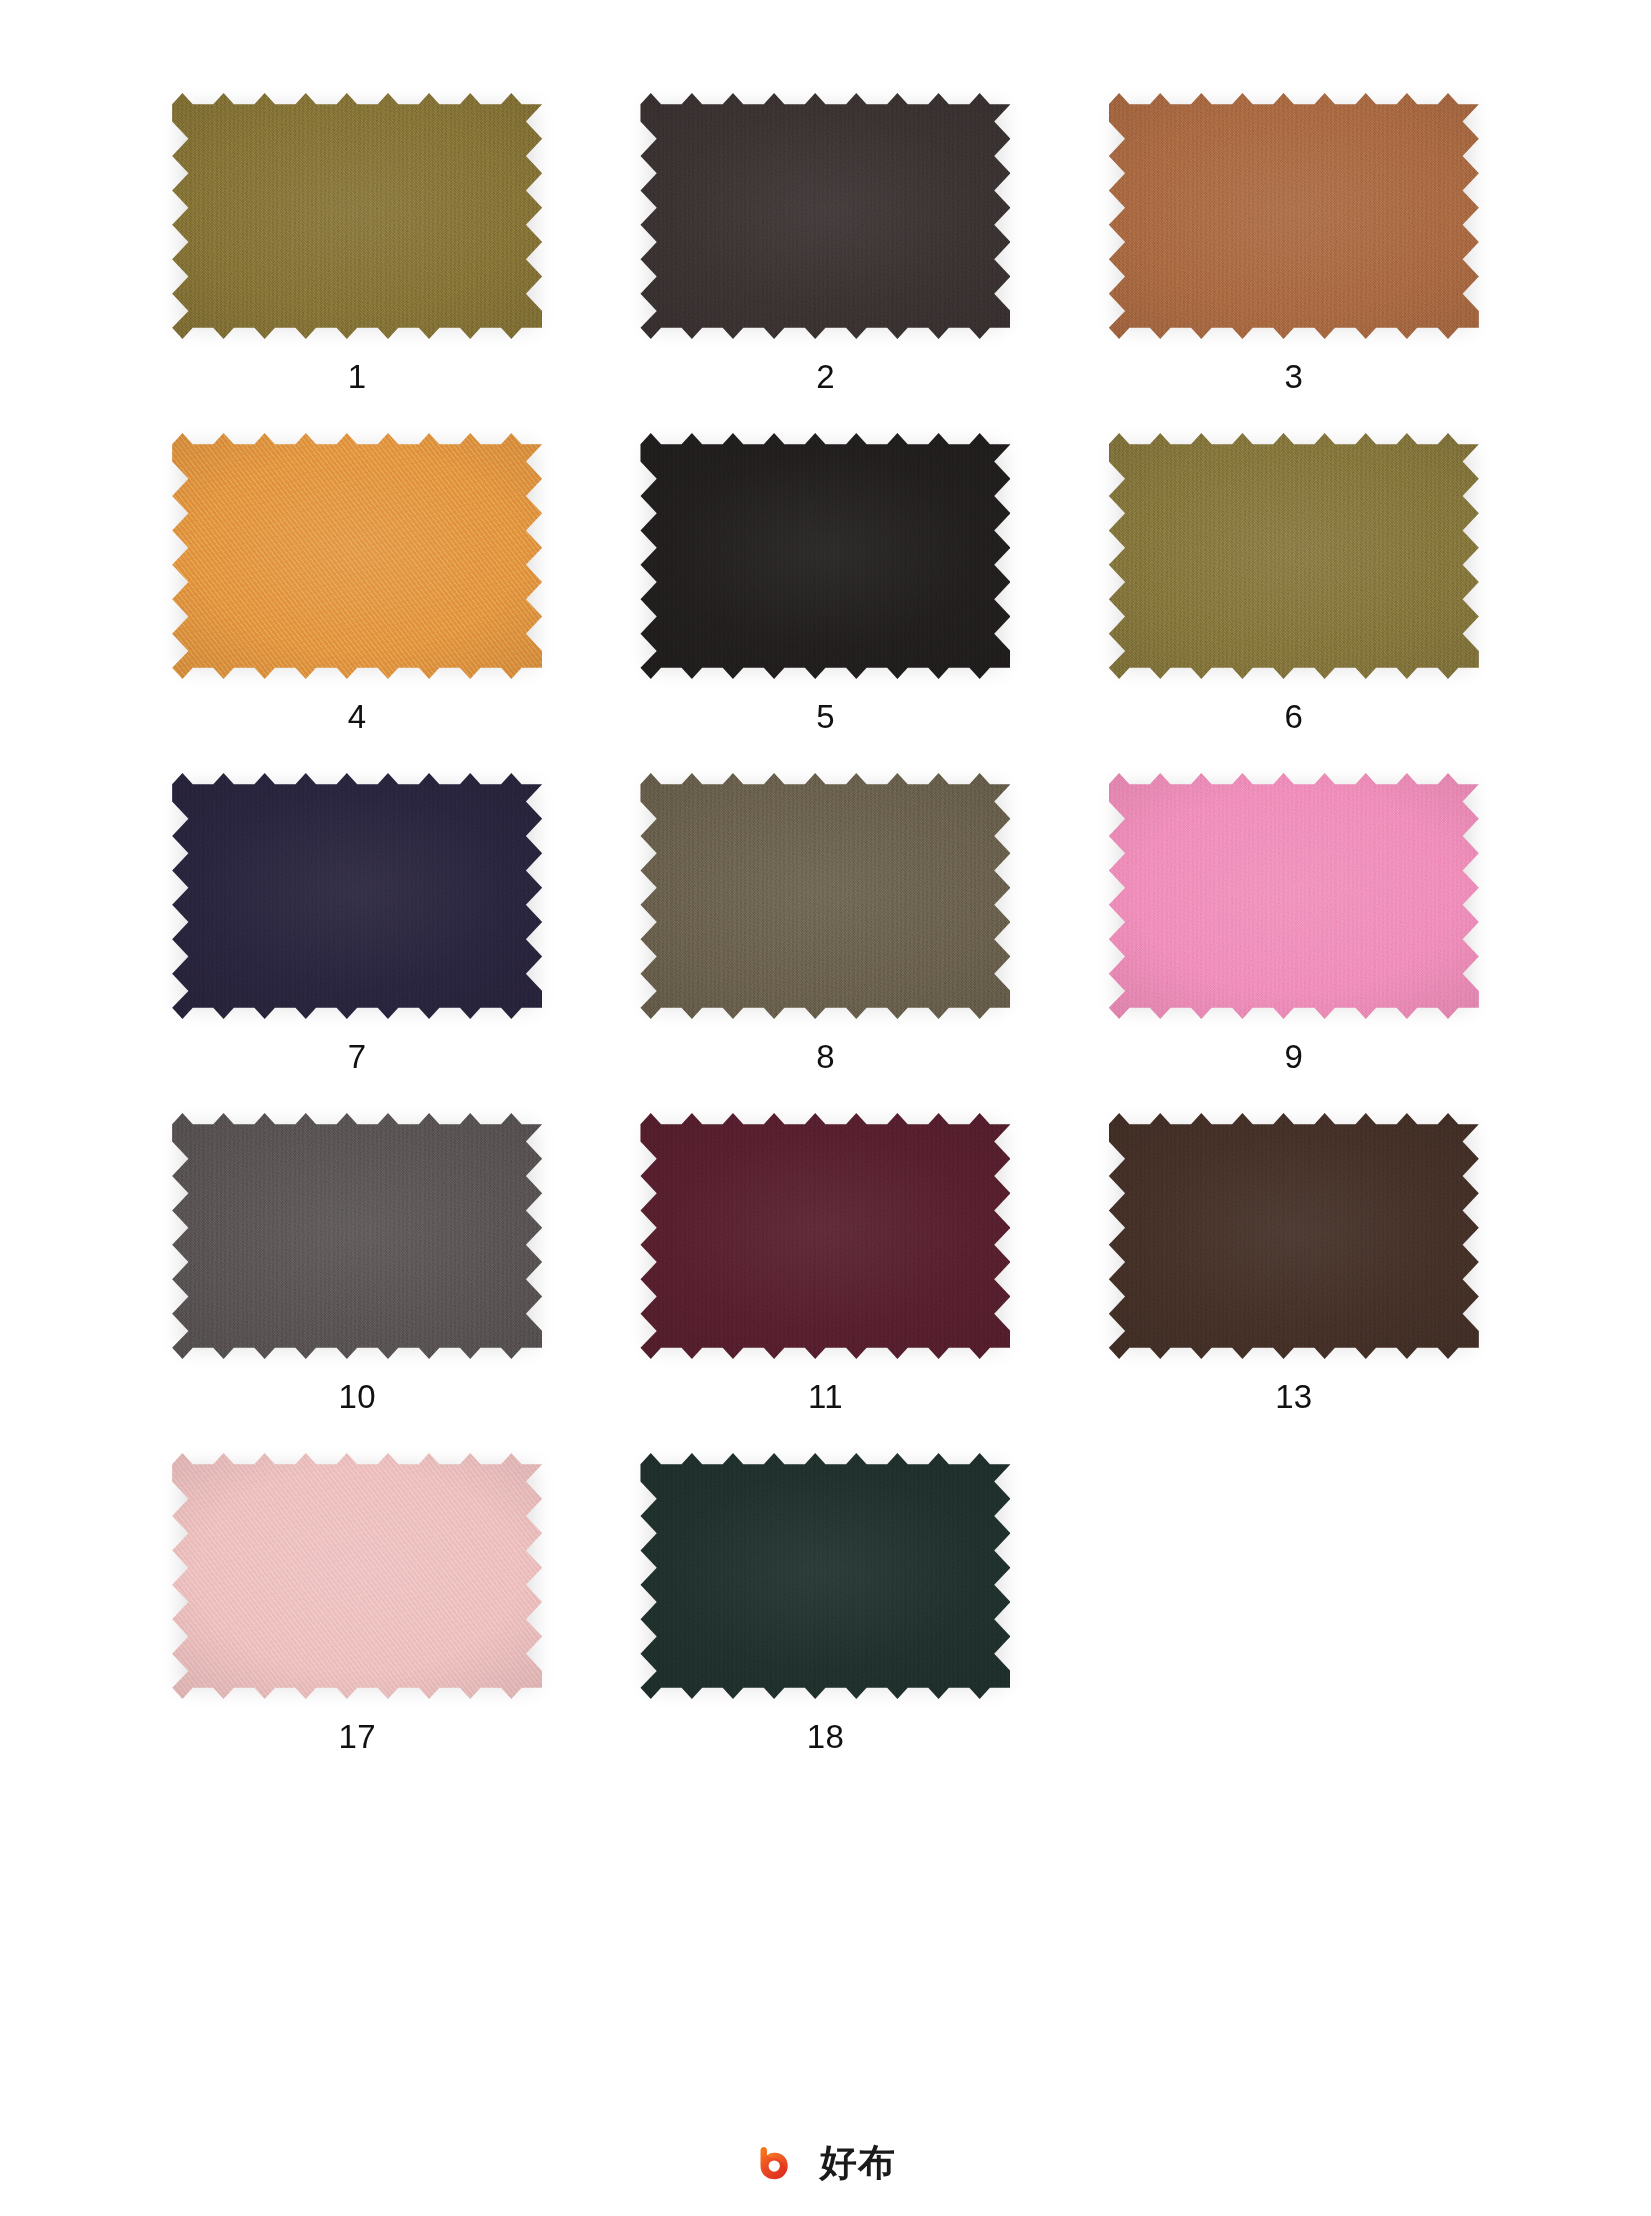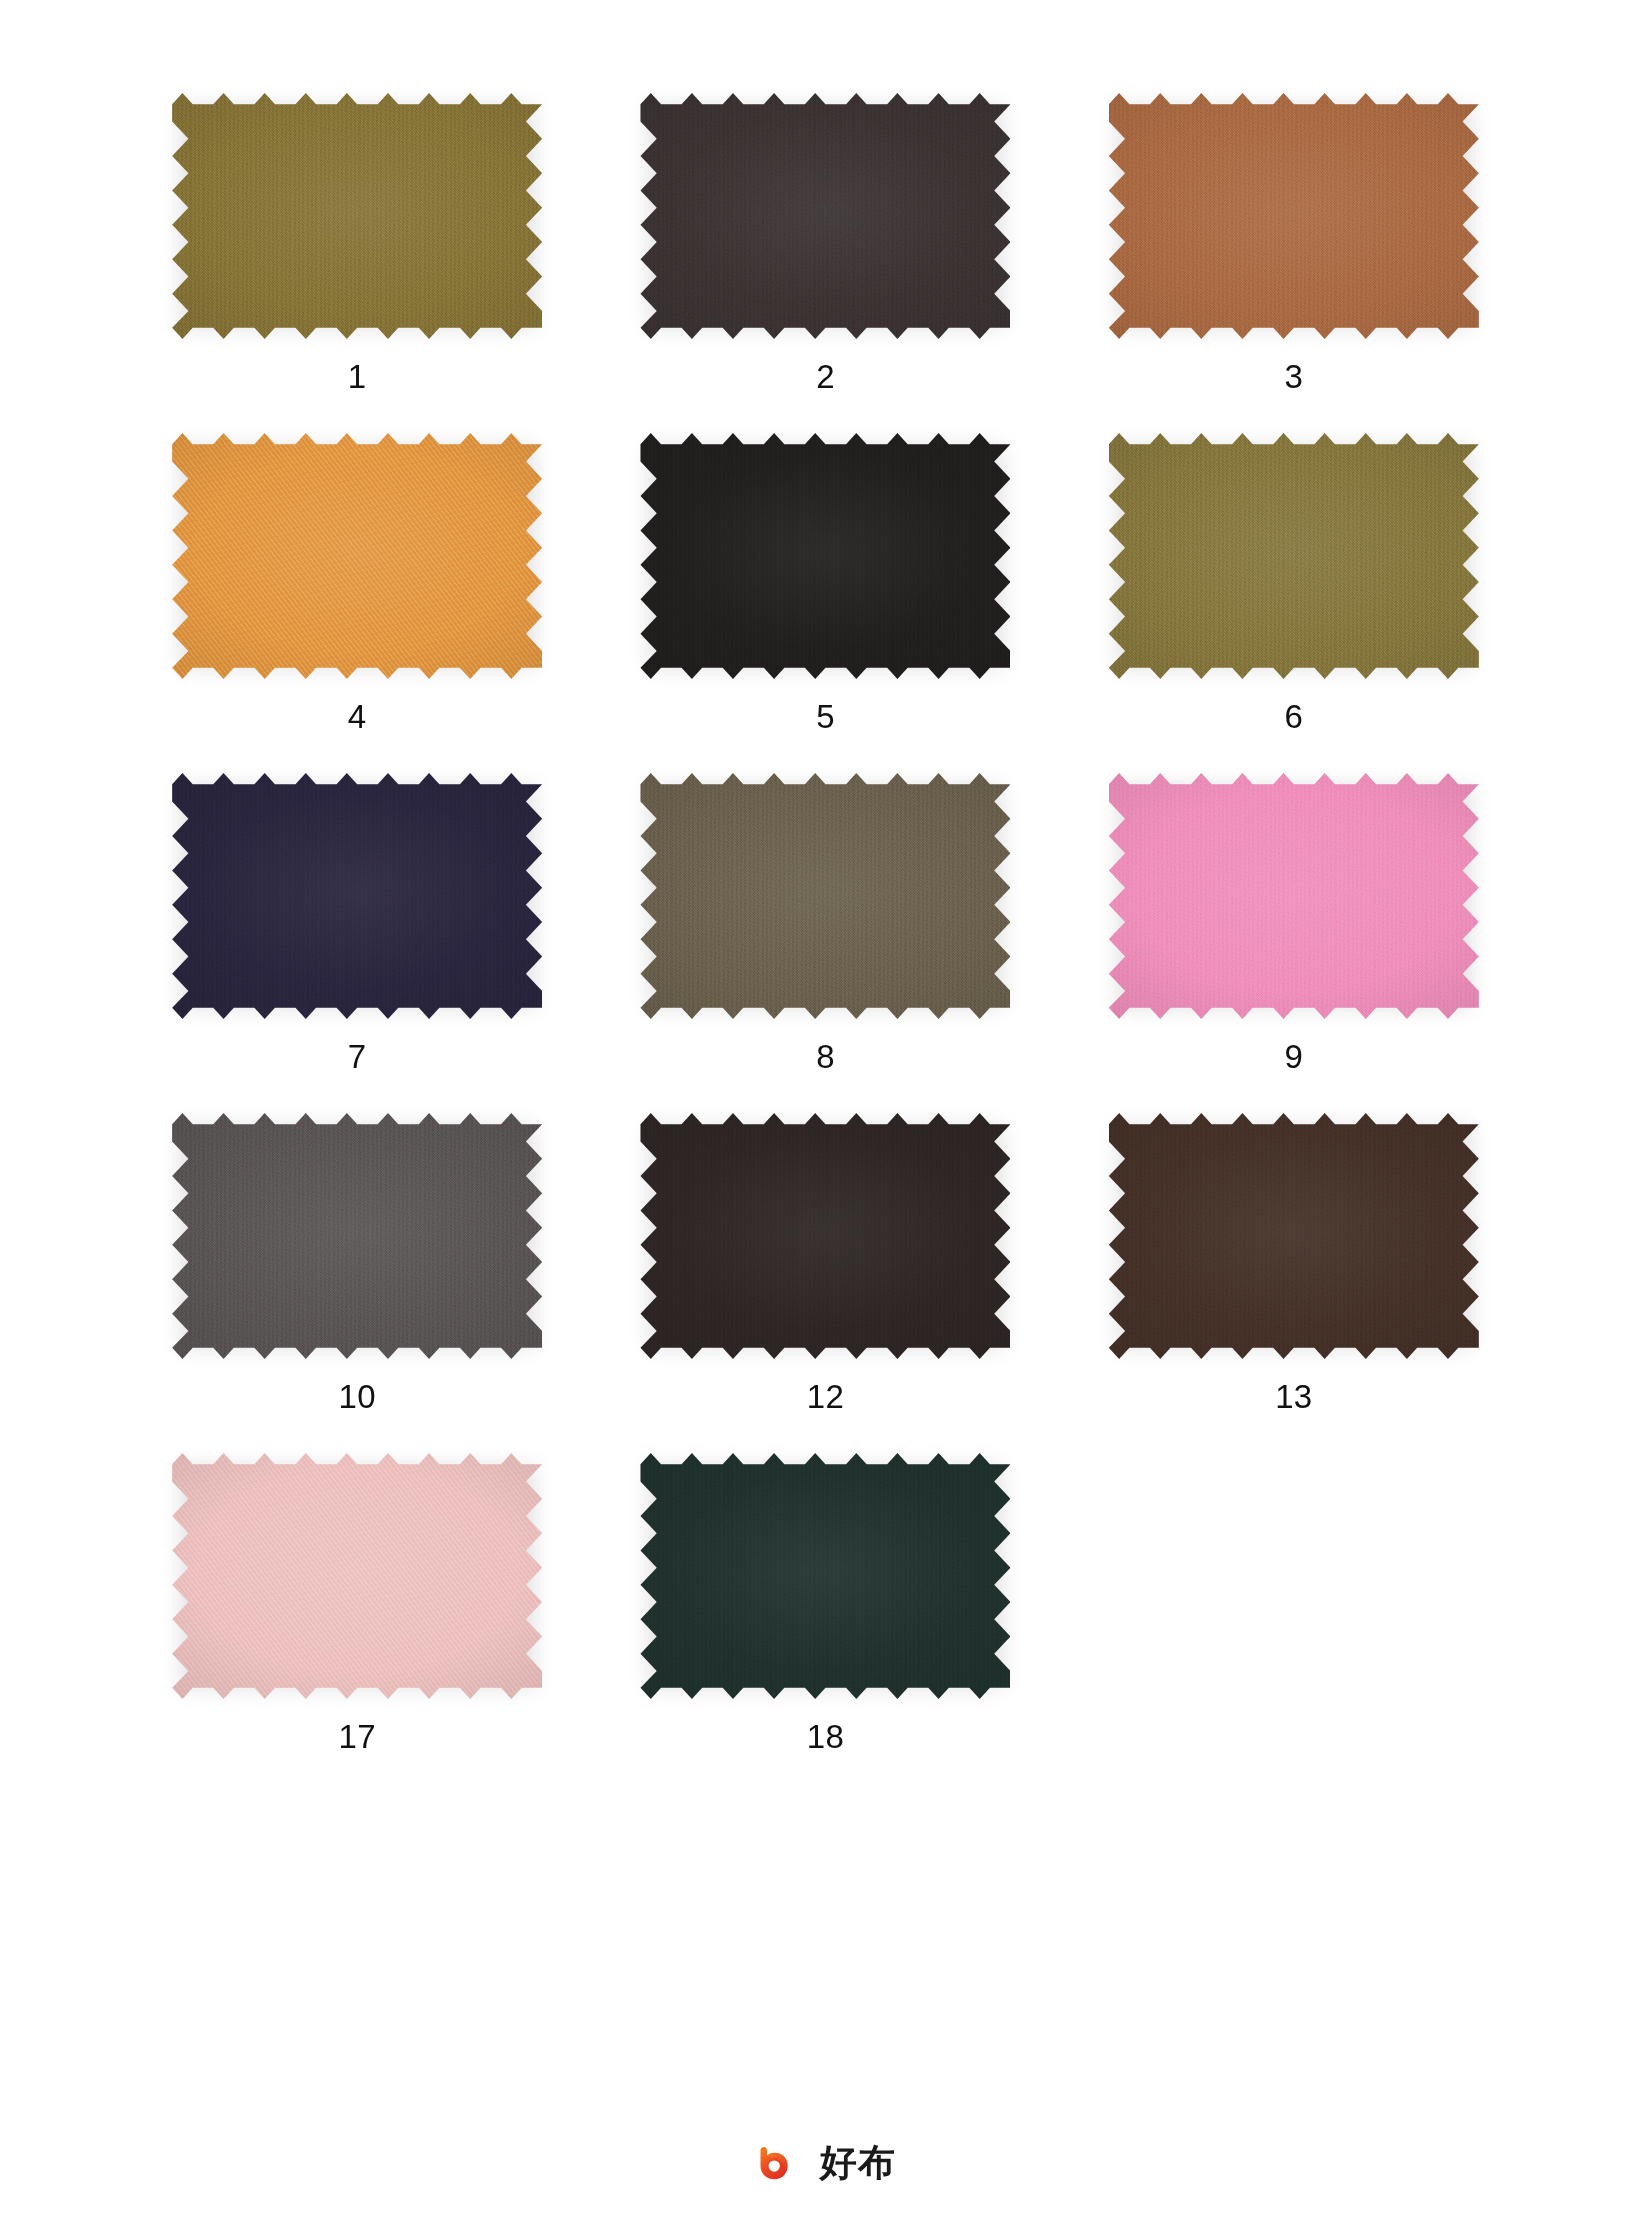--- a/index.html
+++ b/index.html
@@ -310,26 +310,26 @@
           <div class="swatch" style="background: rgb(93, 87, 87);">
             <div class="tex tex-felt"></div>
             <div class="tex tex-vig"></div>
           </div>
         </div>
         <div class="swatch-label">10</div>
       </div>
       <div class="swatch-cell">
         <div class="swatch-wrap">
           <div class="swatch-shadow"></div>
-          <div class="swatch" style="background: rgb(47, 39, 37);">
-            <div class="tex tex-felt"></div>
-            <div class="tex tex-vig"></div>
-          </div>
-        </div>
-        <div class="swatch-label">12</div>
+          <div class="swatch" style="background: rgb(91, 32, 48);">
+            <div class="tex tex-felt"></div>
+            <div class="tex tex-vig"></div>
+          </div>
+        </div>
+        <div class="swatch-label">11</div>
       </div>
       <div class="swatch-cell">
         <div class="swatch-wrap">
           <div class="swatch-shadow"></div>
           <div class="swatch" style="background: rgb(71, 50, 41);">
             <div class="tex tex-felt"></div>
             <div class="tex tex-vig"></div>
           </div>
         </div>
         <div class="swatch-label">13</div>

